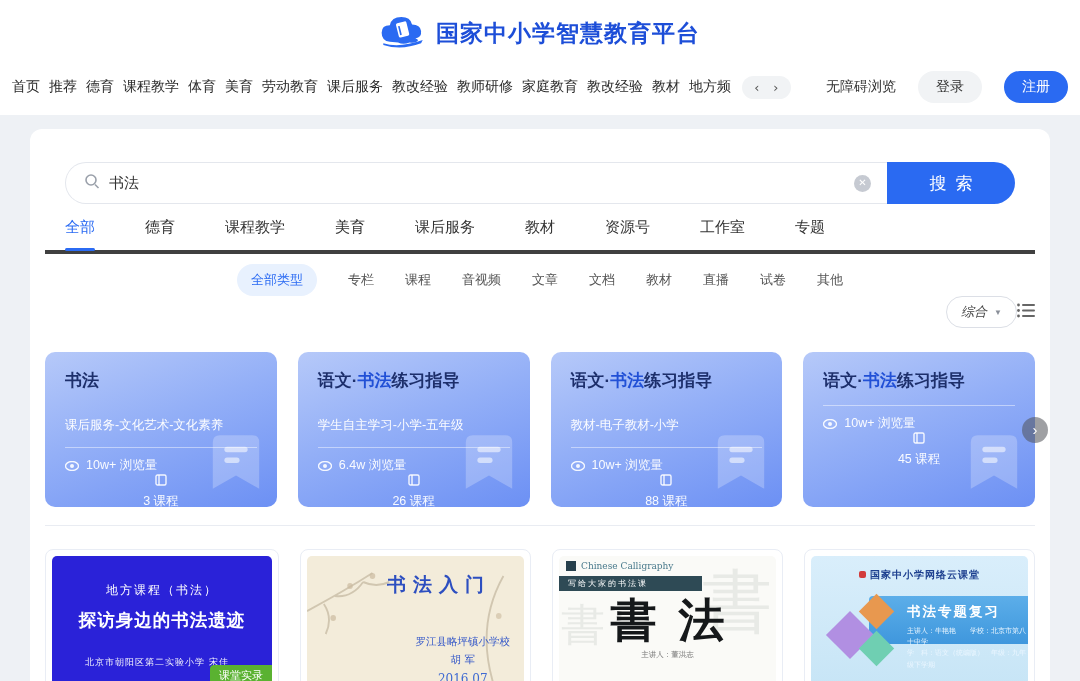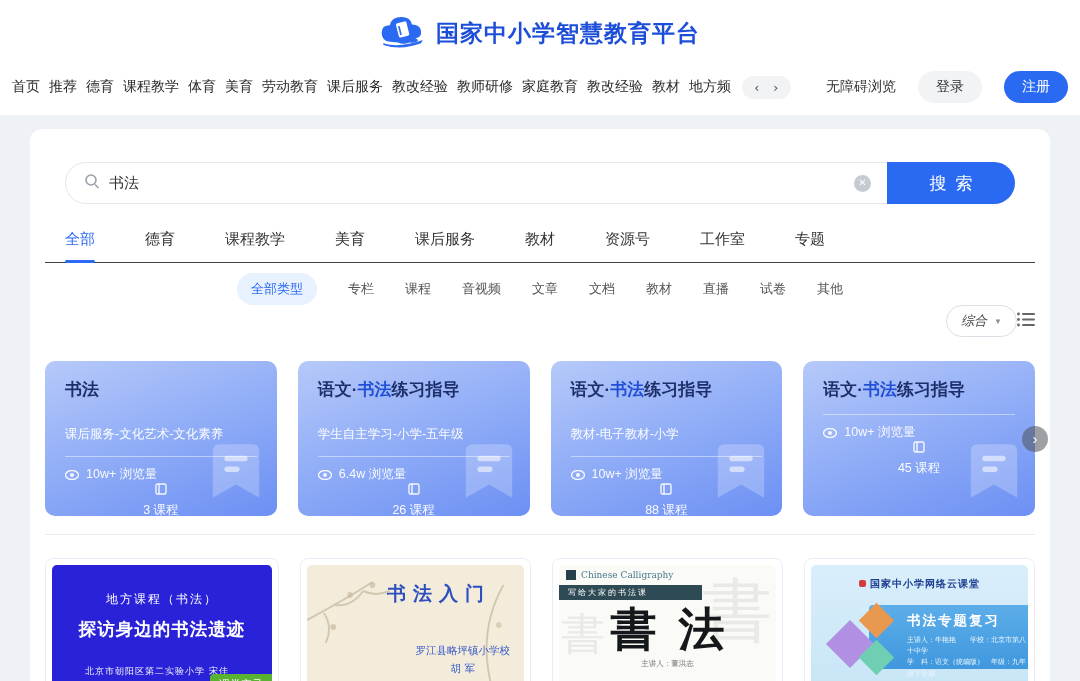--- a/index.html
+++ b/index.html
@@ -20,21 +20,21 @@
   
   .panel { margin-top:7px; height:566px; background:#eef1f5; padding:14px 30px 0; overflow:hidden; }
   .card { background:#fff; border-radius:12px; height:620px; padding:0 15px 40px; }
   
   .search-row { display:flex; margin:0 20px; padding-top:33px; }
   .search-box { flex:1; height:42px; border:1px solid #e4e7ed; border-right:none; border-radius:21px 0 0 21px; display:flex; align-items:center; gap:9px; padding:0 16px 0 18px; }
   .search-box input { flex:1; border:none; outline:none; font-size:15px; color:#333; font-family:inherit; background:transparent; }
   .clear-btn { width:17px; height:17px; border-radius:50%; background:#c6cad2; color:#fff; font-size:10px; display:flex; align-items:center; justify-content:center; cursor:pointer; line-height:1; }
   .search-btn { width:128px; height:42px; background:#2a6af2; color:#fff; font-size:17px; border:none; border-radius:0 21px 21px 0; letter-spacing:9px; text-indent:9px; cursor:pointer; font-family:inherit; }
   
-  .tabs { display:flex; gap:46px; margin-top:18px; padding:0 18px; border-bottom:1px solid #404040; }
+  .tabs { display:flex; gap:46px; margin-top:6px; padding:0 18px; border-bottom:4px solid #404040; }
   .tab { font-size:15px; color:#333; padding:8px 2px 13px; position:relative; cursor:pointer; }
   .tab.active { color:#2b6bf3; }
   .tab.active::after { content:""; position:absolute; left:50%; transform:translateX(-50%); bottom:-1px; width:30px; height:3px; border-radius:2px; background:#2b6bf3; }
   
   .filter-row { display:flex; align-items:center; margin-top:10px;flex-direction:column; }
   .chips { display:flex; align-items:center; gap:31px; }
   .chip { font-size:13px; color:#555; cursor:pointer; }
   .chip.active { background:#e8f1fe; color:#2b6bf3; padding:7px 14px; border-radius:16px; }
   .toolbar { margin-left:auto; display:flex; align-items:center; gap:0;font-style:italic; }
   .sort-pill { border:1px solid #dcdfe6; border-radius:16px; padding:6px 14px; font-size:13px; color:#444; display:flex; align-items:center; gap:7px; cursor:pointer; }
@@ -75,21 +75,21 @@
   .t3-ghost { position:absolute; font-family:"DejaVu Serif",serif; color:#9aa39d; opacity:.18; font-size:70px; }
   .t3-head { position:absolute; top:5px; left:7px; display:flex; align-items:center; gap:5px; font-size:9px; color:#4a7a8c; font-family:"DejaVu Serif",serif; }
   .t3-logo { width:10px; height:10px; background:#27404c; display:inline-block; }
   .t3-banner { position:absolute; top:20px; left:0; width:66%; background:#2e4a55; color:#fff; font-size:8px; letter-spacing:2px; padding:2px 0 2px 9px; font-family:"DejaVu Serif",serif; }
   .t3-big { position:absolute; top:34px; width:100%; text-align:center; font-family:"DejaVu Serif",serif; font-weight:bold; font-size:46px; color:#15181a; letter-spacing:22px; text-indent:22px; }
   .t3-cap { position:absolute; bottom:26px; width:100%; text-align:center; font-size:7.5px; color:#777; }
   
   .t4 { background:linear-gradient(180deg,#d9eefb 0%,#c7e5f6 100%); }
   .t4-head { position:absolute; top:12px; width:100%; text-align:center; font-size:10px; font-weight:bold; color:#1d3f8f; letter-spacing:1px; }
   .t4-head .dot { display:inline-block; width:7px; height:7px; background:#d23c3c; border-radius:2px; margin-right:4px; }
-  .t4-banner { position:absolute; top:40px; left:58px; right:0; height:64px; border-radius:4px 0 0 4px; background:linear-gradient(180deg,#5caee9,#3f97dd); padding:7px 0 0 38px; }
+  .t4-banner { position:absolute; top:40px; left:58px; right:0; height:48px; border-radius:4px 0 0 4px; background:linear-gradient(180deg,#5caee9,#3f97dd); padding:7px 0 0 38px; }
   .t4-btitle { font-size:13.5px; font-weight:bold; color:#fff; letter-spacing:2px; }
   .t4-info { margin-top:4px; font-size:7px; color:#eaf6ff; line-height:1.6; }
   .diamond { position:absolute; }
   .d1 { width:34px; height:34px; background:#b18fe2; top:62px; left:22px; transform:rotate(45deg); }
   .d2 { width:25px; height:25px; background:#e8984f; top:43px; left:53px; transform:rotate(45deg); }
   .d3 { width:25px; height:25px; background:#6fcfb2; top:80px; left:53px; transform:rotate(45deg); }
 </style>
 </head>
 <body>
 

